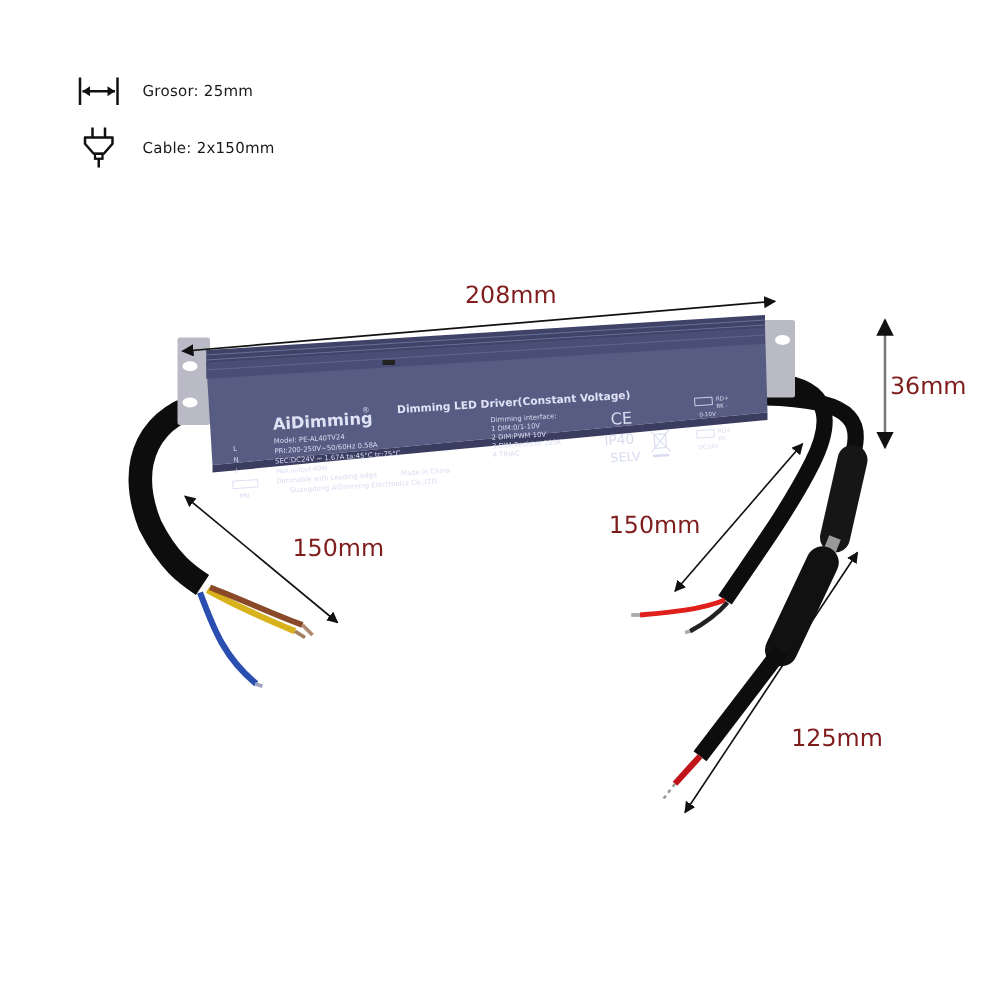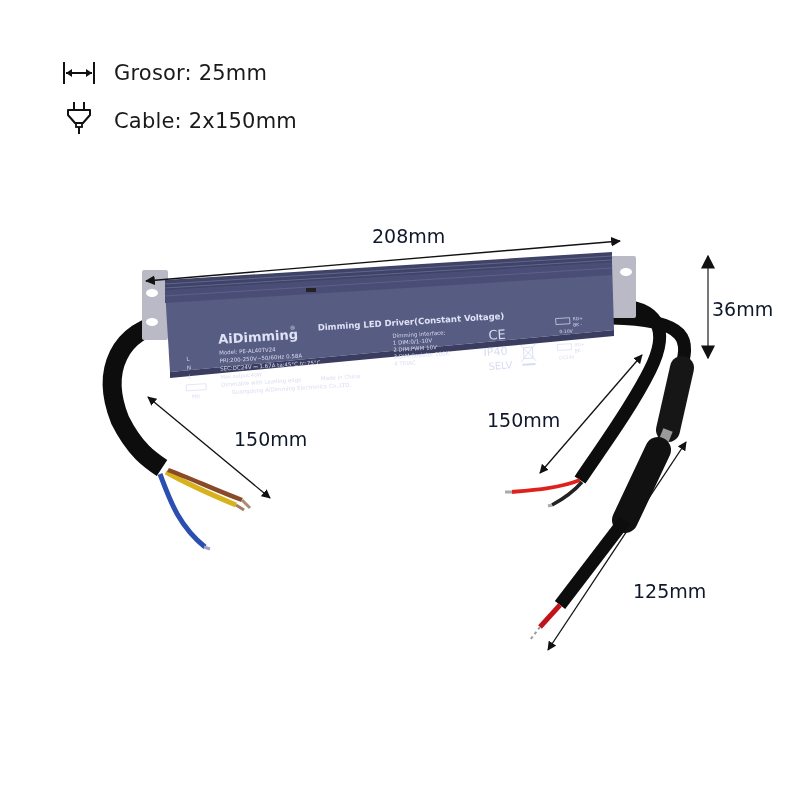--- a/index.html
+++ b/index.html
@@ -1,40 +1,40 @@
 <!DOCTYPE html>
 <html><head>
 <meta charset="utf-8">
 <style>
   html, body { margin:0; padding:0; background:#ffffff; }
   body { width:800px; height:800px; position:relative; overflow:hidden; font-family:"DejaVu Sans", sans-serif; color:#111; }
   .spec { position:absolute; left:62px; display:flex; align-items:center; }
   .spec .ic { width:34px; height:30px; display:flex; align-items:center; justify-content:center; }
-  .spec .txt { margin-left:18px; font-size:21px; color:#1a1a1a; letter-spacing:0.2px; }
-  .dim { position:absolute; font-size:19px; color:#0f172a; }
+  .spec .txt { margin-left:18px; font-size:12px; color:#1a1a1a; letter-spacing:0.2px; }
+  .dim { position:absolute; font-size:19px; color:#7f1d1d; }
   svg.scene { position:absolute; left:0; top:0; }
   .label-text { font-family:"DejaVu Sans", sans-serif; fill:#d9dcf0; }
   .label-bold { font-family:"DejaVu Sans", sans-serif; font-weight:bold; fill:#dfe2f5; }
 </style>
 </head>
 <body>
 
 <div class="spec" style="top:58px;">
   <div class="ic">
     <svg width="34" height="26" viewBox="0 0 34 26">
       <line x1="2" y1="2" x2="2" y2="24" stroke="#111" stroke-width="2"></line>
       <line x1="32" y1="2" x2="32" y2="24" stroke="#111" stroke-width="2"></line>
       <line x1="4" y1="13" x2="30" y2="13" stroke="#111" stroke-width="2"></line>
       <polygon points="4,13 10,9 10,17" fill="#111"></polygon>
       <polygon points="30,13 24,9 24,17" fill="#111"></polygon>
     </svg>
   </div>
   <span class="txt">Grosor: 25mm</span>
 </div>
-<div class="spec" style="top:103px;align-items:flex-end;">
+<div class="spec" style="top:103px;">
   <div class="ic">
     <svg width="26" height="34" viewBox="0 0 26 34">
       <line x1="8" y1="1" x2="8" y2="9" stroke="#111" stroke-width="2"></line>
       <line x1="18" y1="1" x2="18" y2="9" stroke="#111" stroke-width="2"></line>
       <path d="M2 9 H24 V14 L17 22 H9 L2 14 Z" fill="none" stroke="#111" stroke-width="2" stroke-linejoin="round"></path>
       <rect x="10" y="22" width="6" height="4" fill="none" stroke="#111" stroke-width="1.8"></rect>
       <line x1="13" y1="26" x2="13" y2="33" stroke="#111" stroke-width="2"></line>
     </svg>
   </div>
   <span class="txt">Cable: 2x150mm</span>

